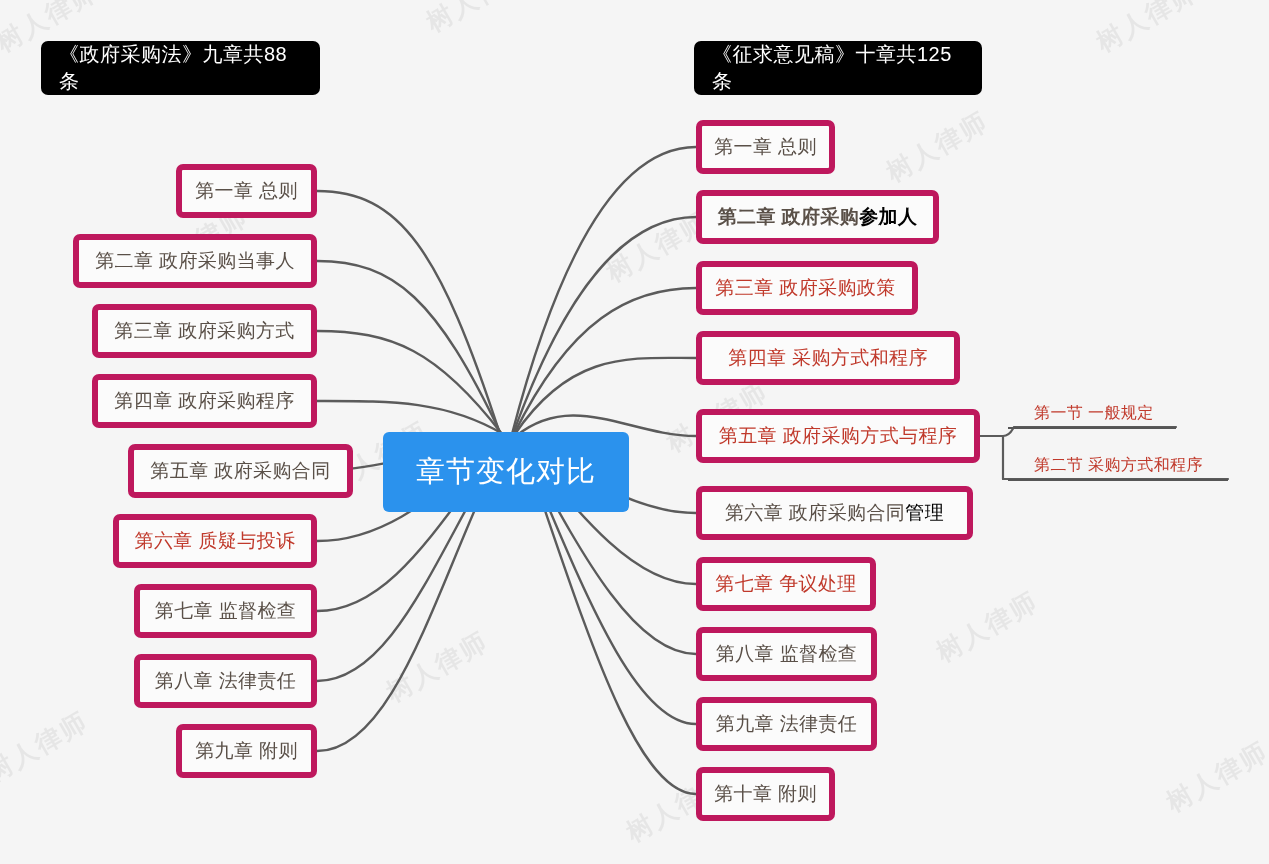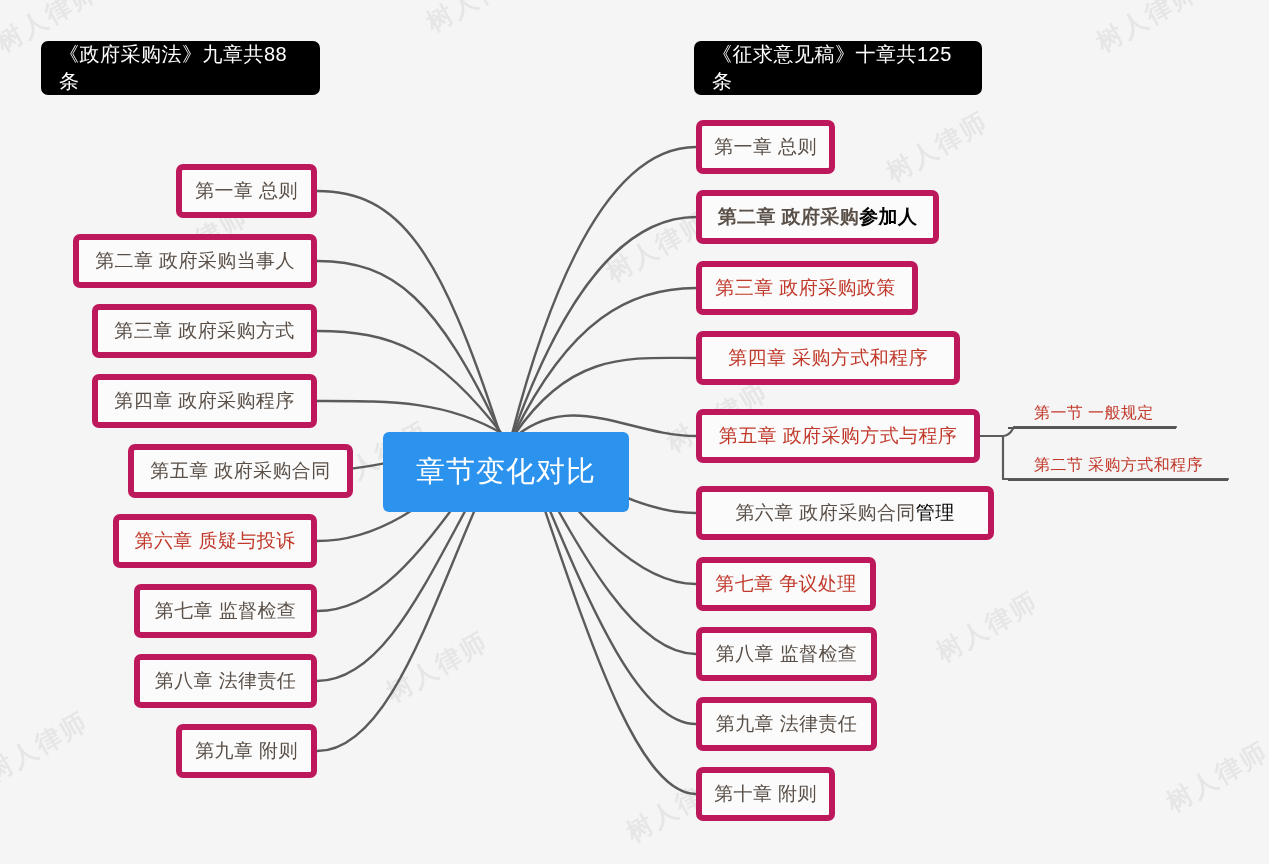--- a/index.html
+++ b/index.html
@@ -181,21 +181,21 @@
   </div>
   <div class="node chapter allred" style="left:696px; top:261px; width:222px;padding-left:11px;">
     <span>第三章 政府采购政策</span>
   </div>
   <div class="node chapter allred" style="left:696px; top:331px; width:264px;">
     <span>第四章 采购方式和程序</span>
   </div>
   <div class="node chapter allred" style="left:696px; top:409px; width:284px;">
     <span>第五章 政府采购方式与程序</span>
   </div>
-  <div class="node chapter" style="left:696px; top:486px; width:298px;">
+  <div class="node chapter" style="left:696px; top:486px; width:277px;">
     <span>第六章 政府采购合同</span>
       <span class="red">管理</span>
   </div>
   <div class="node chapter allred" style="left:696px; top:557px; width:180px;">
     <span>第七章 争议处理</span>
   </div>
   <div class="node chapter" style="left:696px; top:627px; width:181px;">
     <span>第八章 监督检查</span>
   </div>
   <div class="node chapter" style="left:696px; top:697px; width:181px;">

